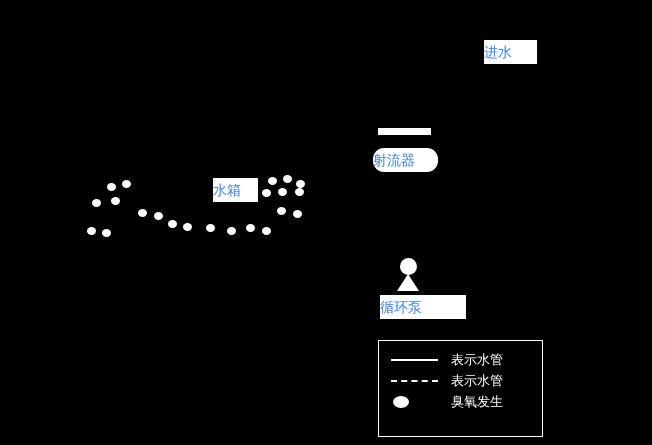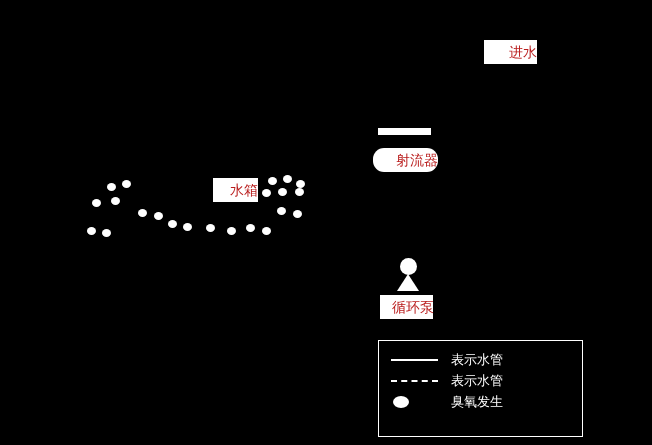--- a/index.html
+++ b/index.html
@@ -8,25 +8,25 @@
     position: relative;
     width: 652px;
     height: 445px;
     background: #000000;
     overflow: hidden;
     font-family: "Liberation Sans", "DejaVu Sans", sans-serif;
   }
   .label-box {
     position: absolute;
     background: #ffffff;
-    color: #b91c1c;
+    color: #3b82f6;
     font-size: 14px;
     line-height: 24px;
     height: 24px;
-    text-align: right;
+    text-align: left;
     white-space: nowrap;
   }
   .jet-bar {
     position: absolute;
     left: 378px; top: 128px;
     width: 53px; height: 7px;
     background: #ffffff;
   }
   .pump-circle {
     position: absolute;
@@ -45,21 +45,21 @@
   }
   .bubble {
     position: absolute;
     width: 9px; height: 8px;
     background: #ffffff;
     border-radius: 50%;
   }
   .legend {
     position: absolute;
     left: 378px; top: 340px;
-    width: 205px; height: 97px;
+    width: 165px; height: 97px;
     border: 1px solid #ffffff;
     color: #ffffff;
     font-size: 13px;
     padding: 9px 0 0 12px;
   }
   .legend-row {
     display: flex;
     align-items: center;
     height: 20px;
     margin-bottom: 1px;
@@ -90,21 +90,21 @@
 
   <div class="jet-bar"></div>
 
   <div class="label-box" style="left:373px; top:148px; width:65px;border-radius:11px;">射流器</div>
 
   <div class="label-box" style="left:213px; top:178px; width:45px;">水箱</div>
 
   <div class="pump-circle"></div>
   <div class="pump-triangle"></div>
 
-  <div class="label-box" style="left:380px; top:295px; width:53px;padding-left:12px;">循环泵</div>
+  <div class="label-box" style="left:380px; top:295px; width:86px;">循环泵</div>
 
   <div id="bubble-field">
       <div class="bubble" style="left: 107px; top: 183px;"></div>
       <div class="bubble" style="left: 122px; top: 180px;"></div>
       <div class="bubble" style="left: 92px; top: 199px;"></div>
       <div class="bubble" style="left: 111px; top: 197px;"></div>
       <div class="bubble" style="left: 138px; top: 209px;"></div>
       <div class="bubble" style="left: 154px; top: 212px;"></div>
       <div class="bubble" style="left: 168px; top: 220px;"></div>
       <div class="bubble" style="left: 183px; top: 223px;"></div>

